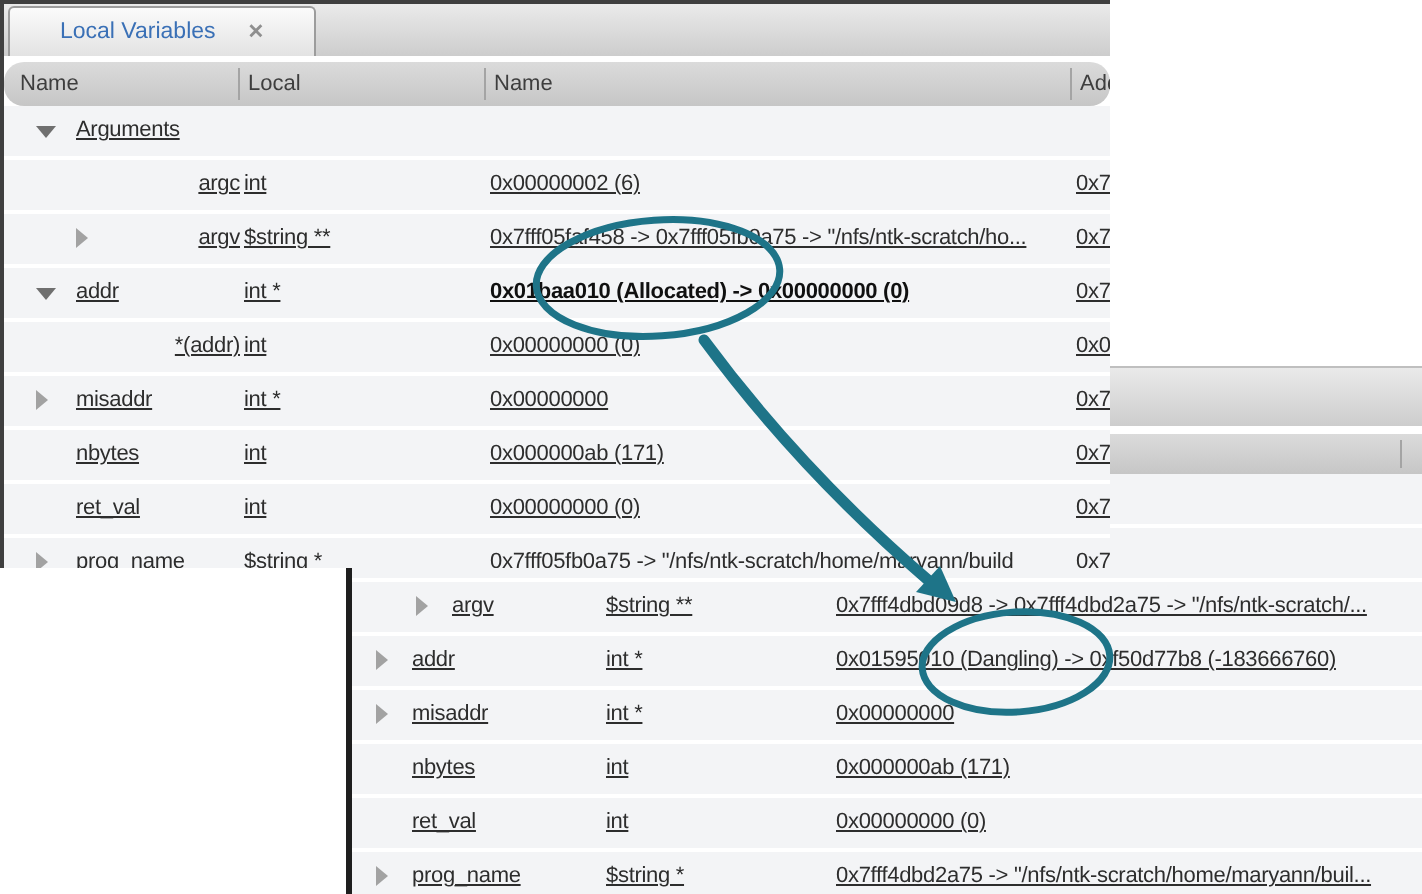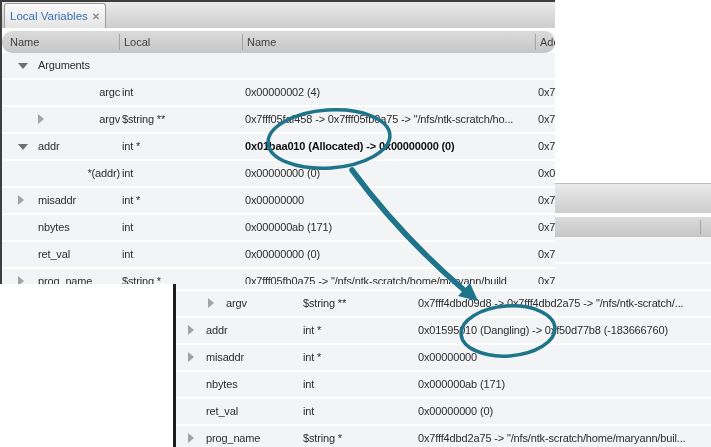--- a/index.html
+++ b/index.html
@@ -7,40 +7,40 @@
        font-family:"Liberation Sans",sans-serif;overflow:hidden;}
   .panel{position:absolute;overflow:hidden;background:#fff;box-sizing:border-box;}
   #front-panel{left:0;top:0;width:555px;height:284px;z-index:2;
        border-top:2px solid #3f3f3f;border-left:2px solid #3f3f3f;}
   #back-panel{left:173px;top:183px;width:538px;height:264px;z-index:1;
        border-left:3px solid #1e1e1e;border-top:1px solid #bfbfbf;}
   .tabbar{position:absolute;left:0;right:0;top:0;background:linear-gradient(#eaeaea,#cdcdcd);
        border-bottom:1px solid #bdbdbd;}
   #front-panel .tabbar{height:26px;}
   #back-panel .tabbar{height:29px;}
-  .tab{position:absolute;left:2px;top:1px;height:24px;padding:0 5px;
+  .tab{position:absolute;left:2px;top:1px;height:24px;padding:0 25px;
        background:linear-gradient(#fbfbfb,#e3e3e3);border:1px solid #9c9c9c;border-bottom:none;
-       border-radius:3px 3px 0 0;display:flex;align-items:center;gap:4px;}
+       border-radius:3px 3px 0 0;display:flex;align-items:center;gap:16px;}
   .tab-label{font-size:11.5px;}
   .tab-close{font-size:10px;font-weight:bold;color:#8f8f8f;cursor:default;}
   .sep{position:absolute;left:0;right:0;background:#ffffff;}
   #front-panel .sep{top:26px;height:3px;}
   #back-panel .sep{top:29px;height:4px;}
   .colheader{position:absolute;left:0;right:0;background:linear-gradient(#dbdbdb,#c6c6c6);
        color:#3e3e3e;font-size:11px;}
   #front-panel .colheader{top:29px;height:22px;line-height:22px;border-radius:10px;}
   #back-panel .colheader{top:33px;height:20px;line-height:20px;}
   .colheader .hdr{position:absolute;white-space:nowrap;}
   .colheader .divider{position:absolute;top:3px;bottom:3px;width:1px;background:#a4a4a4;}
   .rows{position:absolute;left:0;right:0;}
   #front-panel .rows{top:51px;}
   #back-panel .rows{top:53px;}
   .row{position:relative;height:25px;margin-bottom:2px;background:#f3f4f6;
        font-size:11px;color:#2d2d2d;line-height:25px;}
-  .cell{position:absolute;top:0;white-space:pre;overflow:hidden;letter-spacing:-0.15px;}
+  .cell{position:absolute;top:0;white-space:pre;overflow:hidden;letter-spacing:-0.15px;text-decoration:underline;}
   
   .f-n0{left:36px;width:82px;} .f-n1{left:54px;width:64px;text-align:right;}
   .f-type{left:120px;width:120px;} .f-value{left:243px;width:292px;}
   .f-addr{left:536px;width:19px;}
   
   .b-n0{left:30px;width:94px;} .b-n1{left:50px;width:74px;}
   .b-type{left:127px;width:112px;} .b-value{left:242px;width:296px;}
   .emph{font-weight:bold;color:#101010;}
   
   .exp{position:absolute;width:0;height:0;top:8px;}
@@ -119,21 +119,21 @@
     <span class="divider" style="left:533px"></span>
   </div>
   <div class="rows">
     <div class="row">
       <span class="exp down fx0"></span>
       <span class="cell f-n0">Arguments</span>
     </div>
     <div class="row">
       <span class="cell f-n1">argc</span>
       <span class="cell f-type">int</span>
-      <span class="cell f-value">0x00000002 (4)</span>
+      <span class="cell f-value">0x00000002 (6)</span>
       <span class="cell f-addr">0x7</span>
     </div>
     <div class="row">
       <span class="exp right fx1"></span>
       <span class="cell f-n1" style="left:54px">argv</span>
       <span class="cell f-type">$string **</span>
       <span class="cell f-value">0x7fff05faf458 -&gt; 0x7fff05fb0a75 -&gt; "/nfs/ntk-scratch/ho...</span>
       <span class="cell f-addr">0x7</span>
     </div>
     <div class="row">

